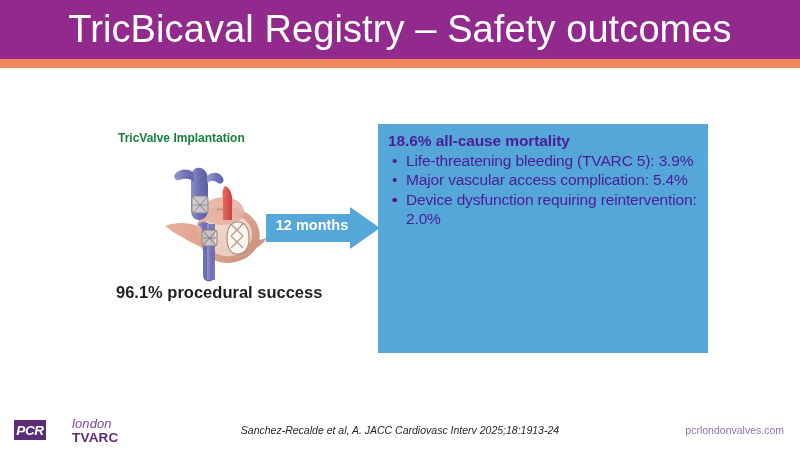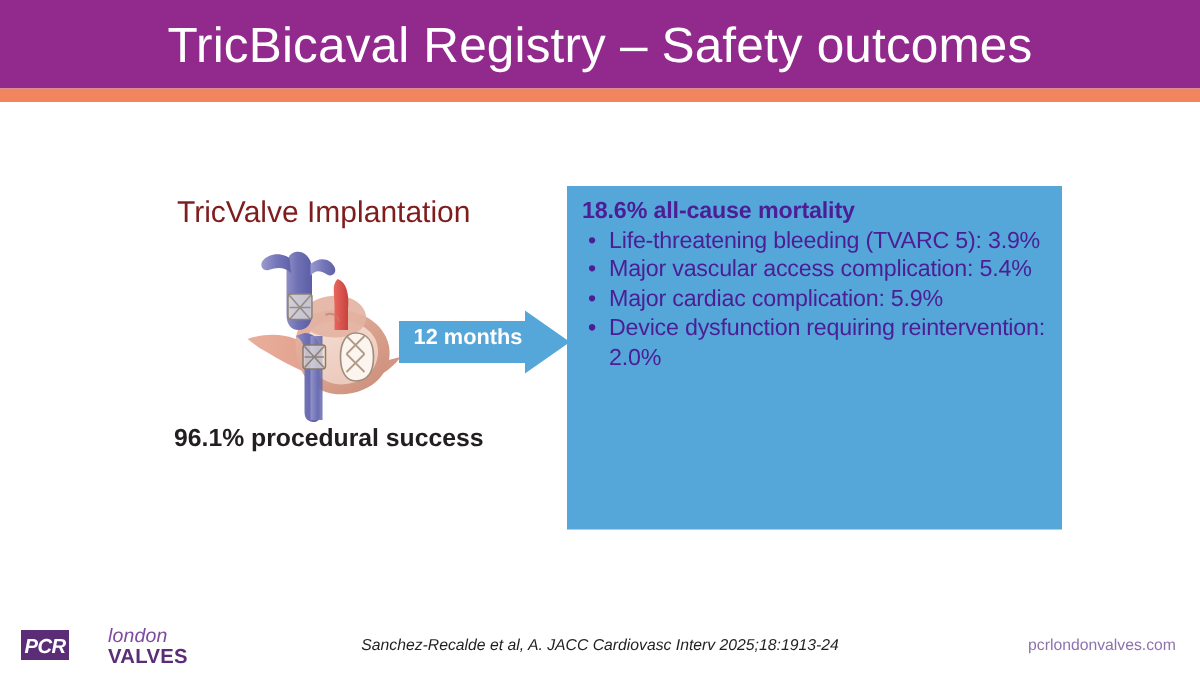--- a/index.html
+++ b/index.html
@@ -27,41 +27,41 @@
   }
   .header-title {
     position: absolute;
     left: 0; top: 0;
     width: 800px;
     height: 59px;
     display: flex;
     align-items: center;
     justify-content: center;
     color: #ffffff;
-    font-size: 33px;
+    font-size: 38px;
     font-weight: 300;
     letter-spacing: 0.1px;
     white-space: nowrap;
   }
   .header-rule {
     position: absolute;
     left: 0; top: 59px;
     width: 800px;
     height: 9px;
     background: #f1865e;
   }
 
   
   .left-heading {
     position: absolute;
     left: 118px;
     top: 131px;
-    font-size: 20px;
-    font-weight: normal;
-    color: #7f1d1d;
+    font-size: 12px;
+    font-weight: bold;
+    color: #15803d;
     white-space: nowrap;
   }
   .left-caption {
     position: absolute;
     left: 116px;
     top: 283px;
     font-size: 16.5px;
     font-weight: bold;
     color: #231f20;
     white-space: nowrap;
@@ -306,34 +306,33 @@
     <li>
       <span class="bullet">•</span>
       <span>Life-threatening bleeding (TVARC 5): 3.9%</span>
     </li>
     <li>
       <span class="bullet">•</span>
       <span>Major vascular access complication: 5.4%</span>
     </li>
     <li>
       <span class="bullet">•</span>
-      <span>Major cardiac complication: 5.9%</span>
     </li>
     <li>
       <span class="bullet">•</span>
     </li>
     <li>
       <span class="bullet">•</span>
       <span>Device dysfunction requiring reintervention: 2.0%</span>
     </li>
   </ul>
 </div>
 
 <div class="logo">
   <div class="logo-mark">PCR</div>
   <div class="logo-text">
     <span class="logo-london">london</span>
-    <span class="logo-valves">VALVES</span>
+    <span class="logo-valves">TVARC</span>
   </div>
 </div>
 
 <div class="citation">Sanchez-Recalde et al, A. JACC Cardiovasc Interv 2025;18:1913-24</div>
 <div class="site-url">pcrlondonvalves.com</div>
 
 </body></html>

